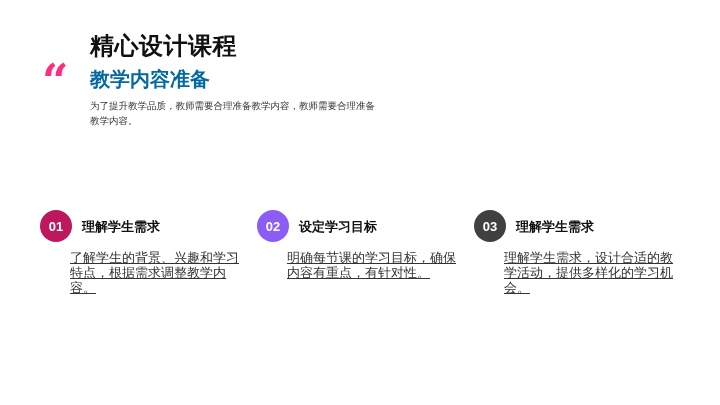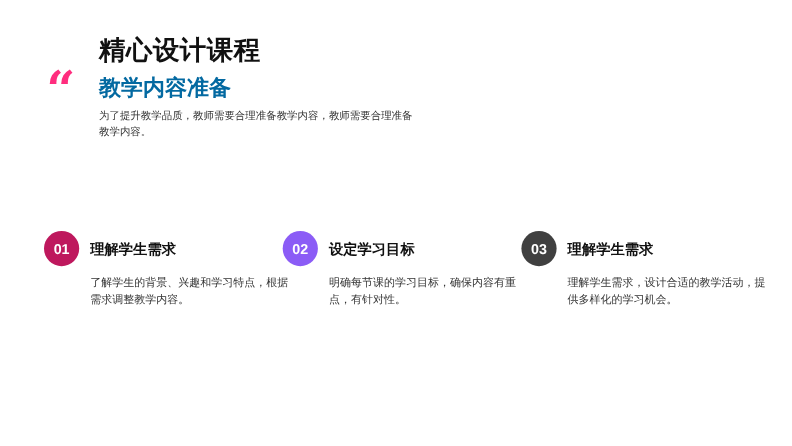--- a/index.html
+++ b/index.html
@@ -7,21 +7,21 @@
          font-family:"Liberation Sans","DejaVu Sans",sans-serif; color:#111; }
   .title { position:absolute; left:44px; top:30px; font-size:24px; font-weight:bold; color:#111; letter-spacing:0.5px;margin-left:46px; }
   .quote { position:absolute; left:42px; top:58px; font-size:46px; font-weight:bold; color:#ff2d7e;
            font-family:"DejaVu Serif",serif; line-height:1; }
   .section-heading { position:absolute; left:90px; top:66px; font-size:20px; font-weight:bold; color:#0369a1; }
   .section-desc { position:absolute; left:90px; top:98px; width:290px; font-size:9.5px; line-height:15px; color:#333; }
   .card { position:absolute; top:210px; width:210px; }
   .badge { position:absolute; left:0; top:0; width:32px; height:32px; border-radius:50%;
            color:#fff; font-weight:bold; font-size:13px; display:flex; align-items:center; justify-content:center; }
   .card-title { position:absolute; left:42px; top:8px; font-size:13px; font-weight:bold; color:#111; white-space:nowrap; }
-  .card-desc { position:absolute; left:42px; top:40px; width:180px; font-size:10px; line-height:15px; color:#333; }
+  .card-desc { position:absolute; left:30px; top:40px; width:180px; font-size:13px; line-height:15px; color:#333;text-decoration:underline; }
 </style>
 </head>
 <body>
 
 <div class="title">精心设计课程</div>
 
 <div class="quote">“</div>
 <div class="section-heading">教学内容准备</div>
 <div class="section-desc">为了提升教学品质，教师需要合理准备教学内容，教师需要合理准备教学内容。</div>
 

